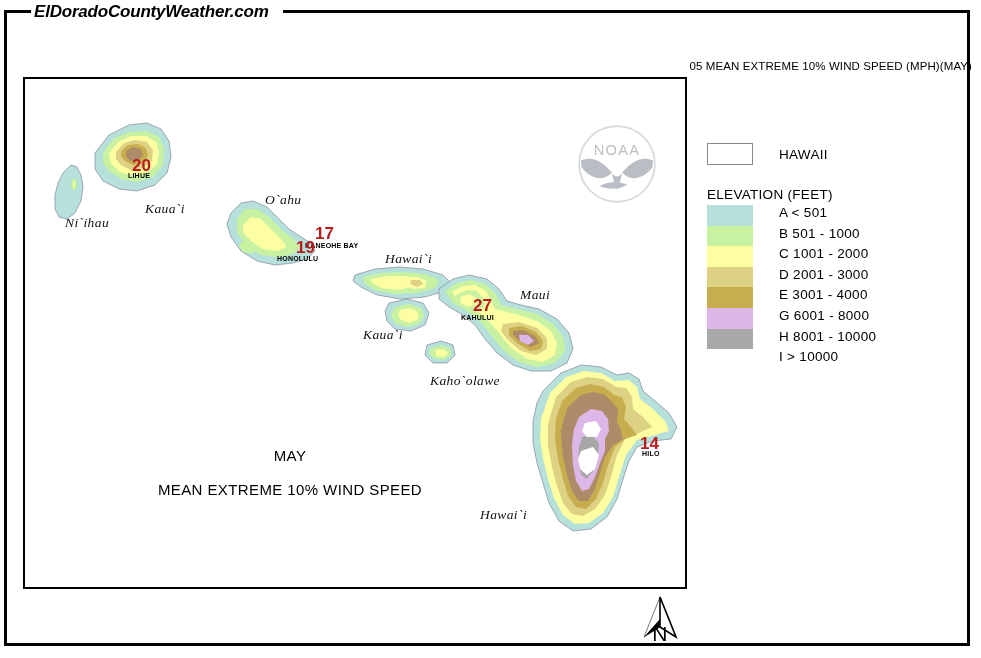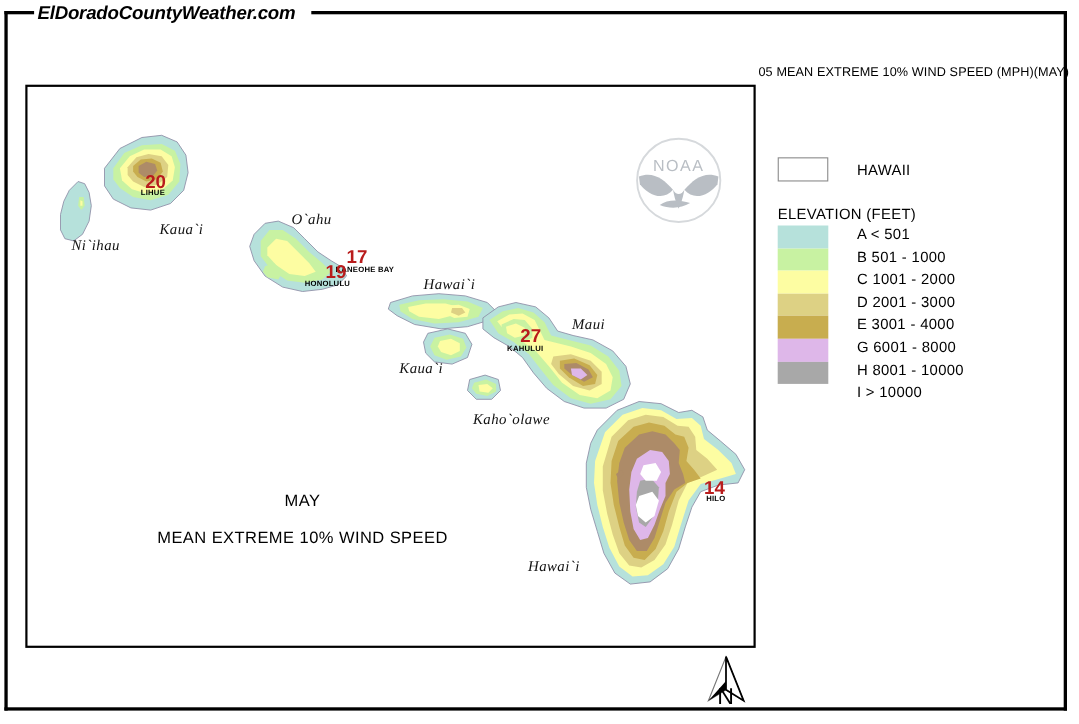--- a/index.html
+++ b/index.html
@@ -28,21 +28,21 @@
   .isle-label{position:absolute;font-family:"Liberation Serif",serif;font-style:italic;
               font-size:13.5px;color:#111;white-space:nowrap;letter-spacing:0.4px;}
 
   
   .stn-val{position:absolute;font-family:"Liberation Sans",sans-serif;font-weight:bold;
            font-size:17px;color:#b91c1c;white-space:nowrap;}
   .stn-name{position:absolute;font-family:"Liberation Sans",sans-serif;font-weight:bold;
             font-size:7px;color:#000;white-space:nowrap;letter-spacing:0.2px;}
 
   
-  #map-caption{position:absolute;left:40px;top:368px;width:420px;text-align:center;}
+  #map-caption{position:absolute;left:55px;top:368px;width:420px;text-align:center;}
   #map-caption .c1{font-size:15px;letter-spacing:0.4px;}
   #map-caption .c2{font-size:15px;letter-spacing:0.4px;margin-top:17px;}
 
   
   #noaa-seal{position:absolute;left:549px;top:42px;width:86px;height:86px;}
 
   
   #legend{position:absolute;left:707px;top:141px;width:230px;}
   #legend-hawaii-row{display:flex;align-items:center;height:26px;}
   #legend-hawaii-swatch{width:46px;height:22px;background:#fff;border:1.5px solid #8a8a8a;box-sizing:border-box;}

